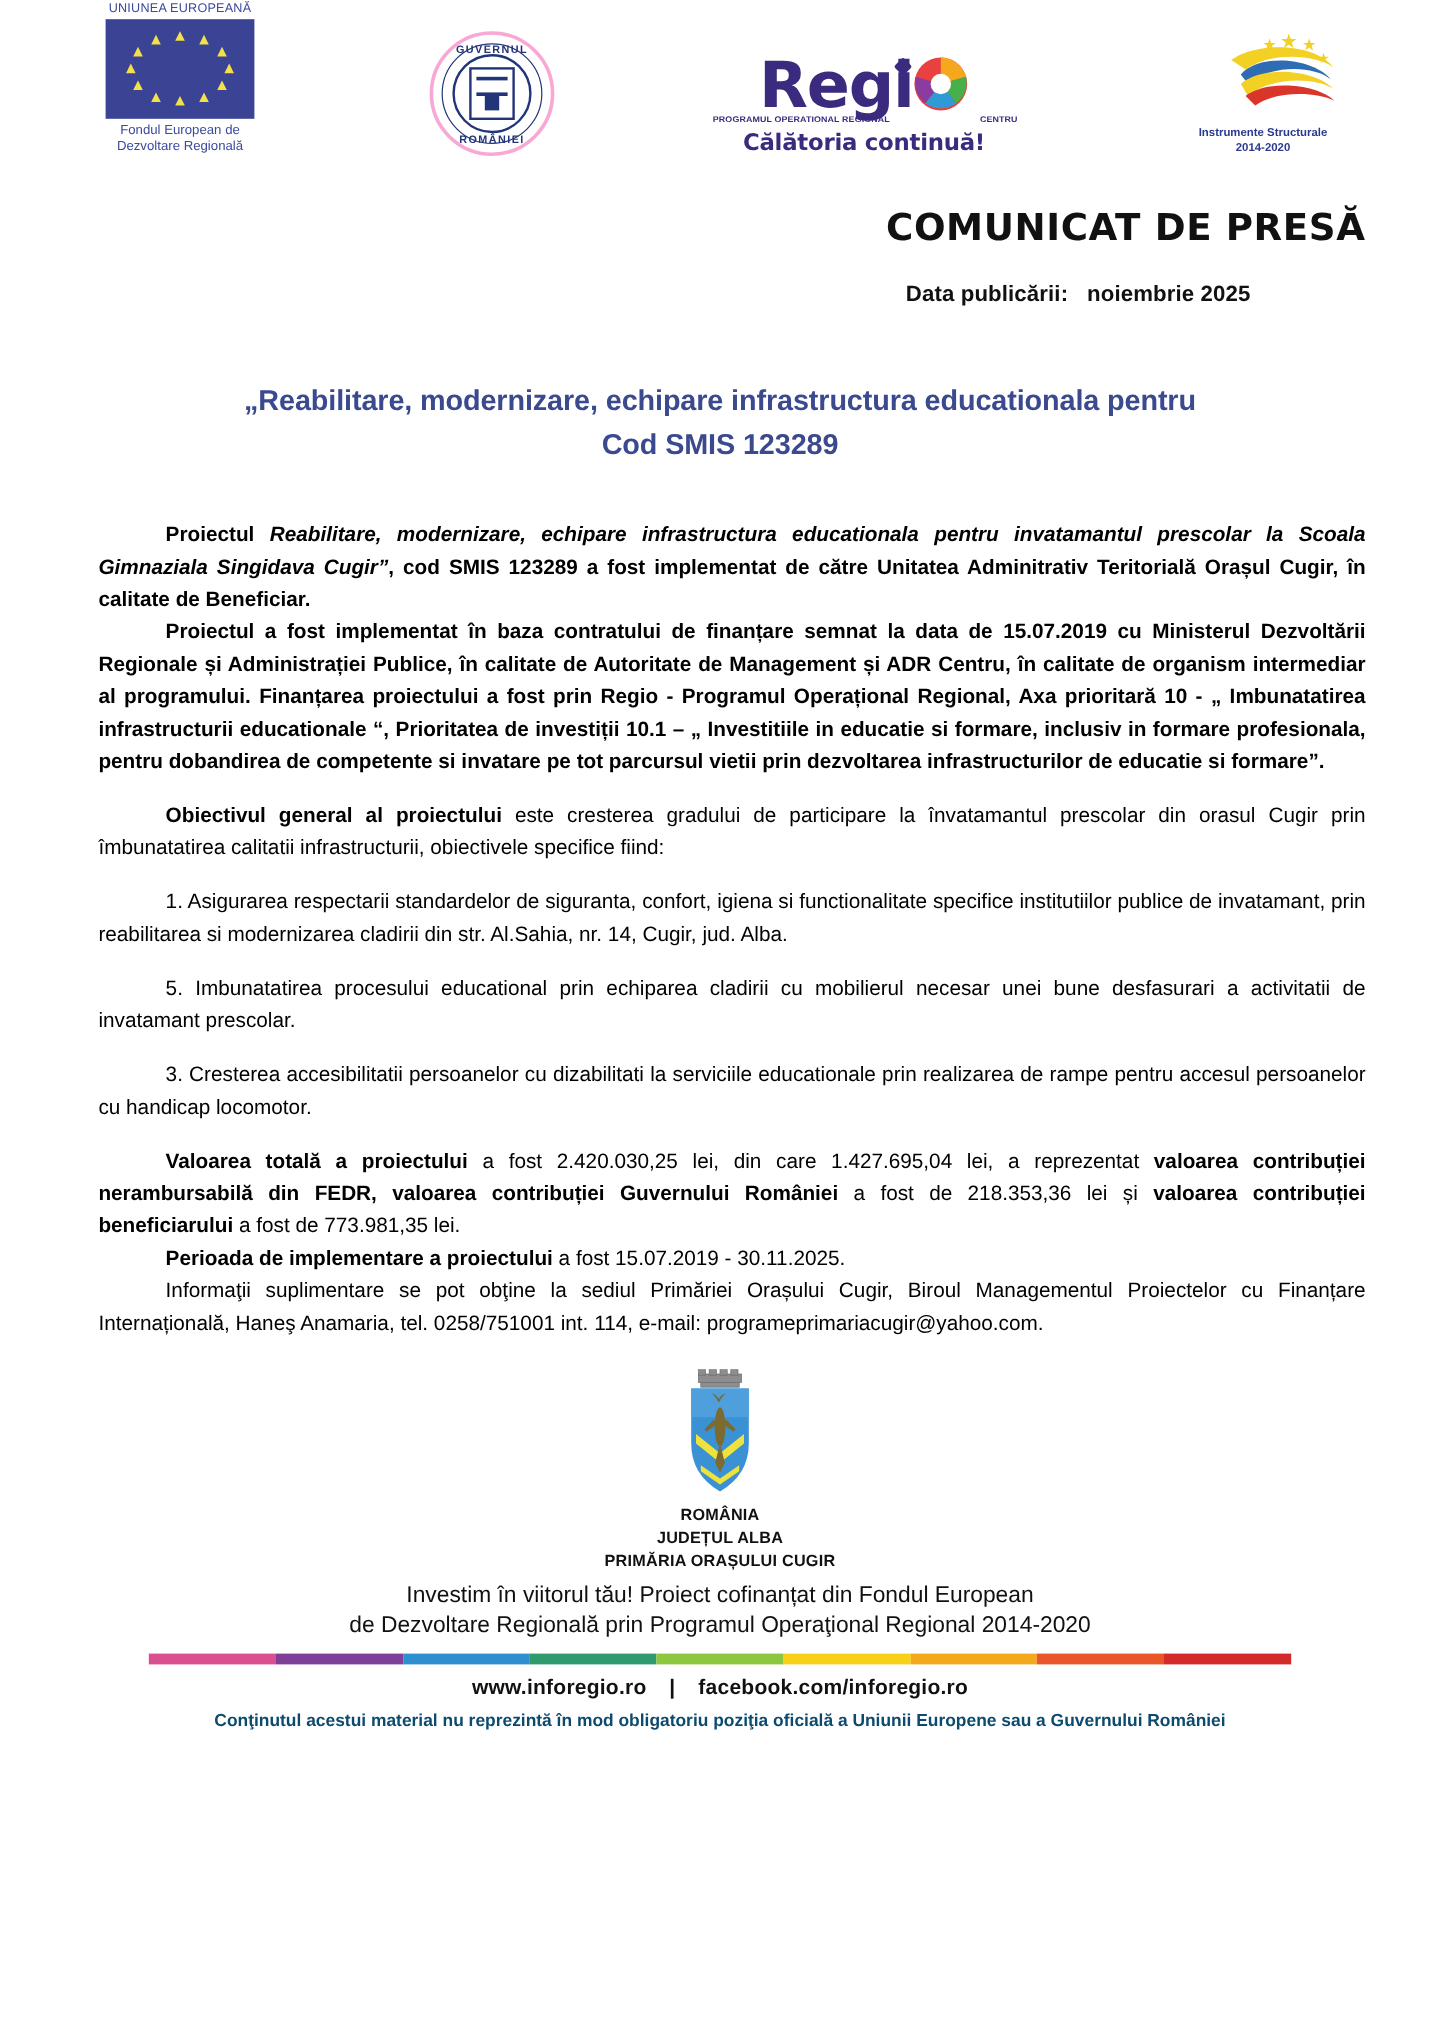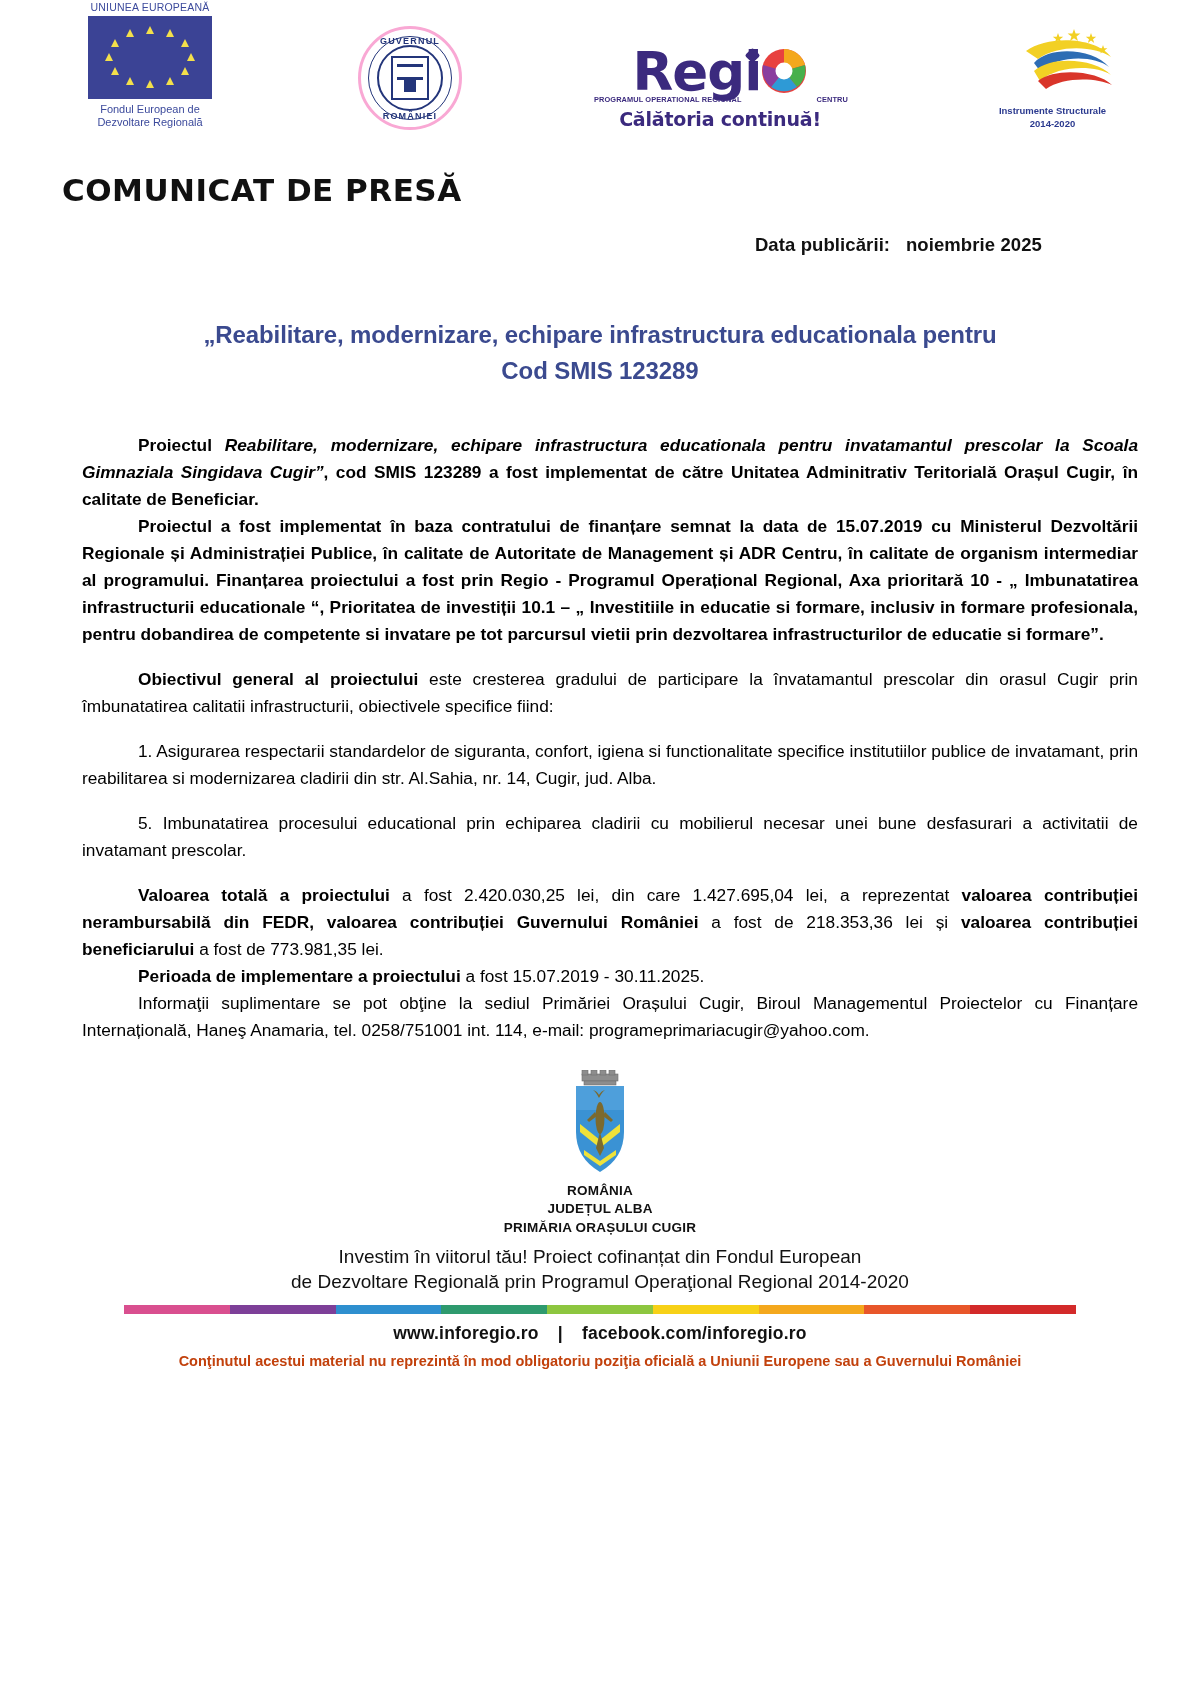--- a/index.html
+++ b/index.html
@@ -190,21 +190,21 @@
     line-height: 1.3;
     margin-top: 2px;
   }
 
   
   .doc {
     padding: 0 62px;
     box-sizing: border-box;
   }
   .doc-title {
-    text-align: left;
+    text-align: right;
     font-family: "DejaVu Sans", sans-serif;
     font-size: 31px;
     font-weight: bold;
     letter-spacing: .5px;
     color: #111;
     margin: 42px 0 0 0;
   }
   .pub-date {
     text-align: right;
     font-size: 18.5px;
@@ -278,21 +278,21 @@
     font-size: 17.5px;
     font-weight: bold;
     color: #111;
     margin-top: 9px;
     letter-spacing: .2px;
   }
   .links .sep { font-weight: bold; padding: 0 14px; }
   .disclaimer {
     font-size: 14.5px;
     font-weight: bold;
-    color: #c2410c;
+    color: #0c4a6e;
     margin-top: 9px;
   }
 </style>
 </head>
 <body>
 
 <div class="logo-strip">
 
   <div class="eu-logo">
     <div class="eu-caption-top">UNIUNEA EUROPEANĂ</div>
@@ -387,20 +387,21 @@
     <p class="p-indent"><span class="b">Proiectul </span><span class="bi">Reabilitare, modernizare, echipare infrastructura educationala pentru invatamantul prescolar la Scoala Gimnaziala Singidava Cugir”</span><span class="b">, cod SMIS 123289 a fost implementat de către Unitatea Adminitrativ Teritorială Orașul Cugir, în calitate de Beneficiar.</span></p>
 
     <p class="p-indent"><span class="b">Proiectul a fost implementat în baza contratului de finanțare semnat la data de 15.07.2019 cu Ministerul Dezvoltării Regionale și Administrației Publice, în calitate de Autoritate de Management și ADR Centru, în calitate de organism intermediar al programului. Finanțarea proiectului a fost prin Regio - Programul Operațional Regional, Axa prioritară 10 - „ Imbunatatirea infrastructurii educationale “, Prioritatea de investiții 10.1 – „ Investitiile in educatie si formare, inclusiv in formare profesionala, pentru dobandirea de competente si invatare pe tot parcursul vietii prin dezvoltarea infrastructurilor de educatie si formare”.</span></p>
 
     <p class="p-indent p-gap"><span class="b">Obiectivul general al proiectului</span><span> este cresterea gradului de participare la învatamantul prescolar din orasul Cugir prin îmbunatatirea calitatii infrastructurii, obiectivele specifice fiind:</span></p>
 
     <p class="p-indent p-gap">1. Asigurarea respectarii standardelor de siguranta, confort, igiena si functionalitate specifice institutiilor publice de invatamant, prin reabilitarea si modernizarea cladirii din str. Al.Sahia, nr. 14, Cugir, jud. Alba.</p>
 
     <p class="p-indent p-gap">5. Imbunatatirea procesului educational prin echiparea cladirii cu mobilierul necesar unei bune desfasurari a activitatii de invatamant prescolar.</p>
 
+    <p class="p-indent p-gap">3. Cresterea accesibilitatii persoanelor cu dizabilitati la serviciile educationale prin realizarea de rampe pentru accesul persoanelor cu handicap locomotor.</p>
 
     <p class="p-indent p-gap"><span class="b">Valoarea totală a proiectului</span><span> a fost 2.420.030,25 lei, din care 1.427.695,04 lei, a reprezentat </span><span class="b">valoarea contribuției nerambursabilă din FEDR, valoarea contribuției Guvernului României</span><span> a fost de 218.353,36 lei și </span><span class="b">valoarea contribuției beneficiarului</span><span> a fost de 773.981,35 lei.</span></p>
 
     <p class="p-indent"><span class="b">Perioada de implementare a proiectului</span><span> a fost 15.07.2019 - 30.11.2025.</span></p>
 
     <p class="p-indent">Informaţii suplimentare se pot obţine la sediul Primăriei Orașului Cugir, Biroul Managementul Proiectelor cu Finanțare Internațională, Haneş Anamaria, tel. 0258/751001 int. 114, e-mail: programeprimariacugir@yahoo.com.</p>
   </div>
 
   <div class="footer">
 

